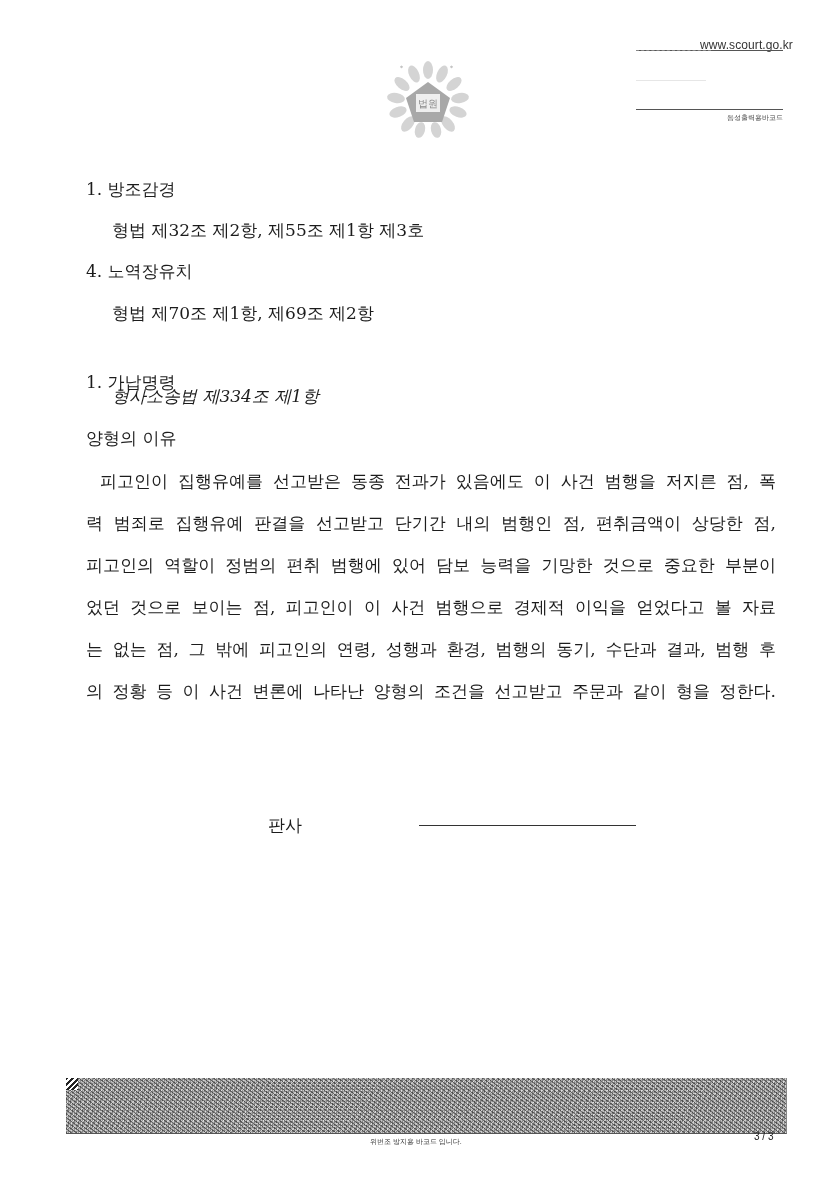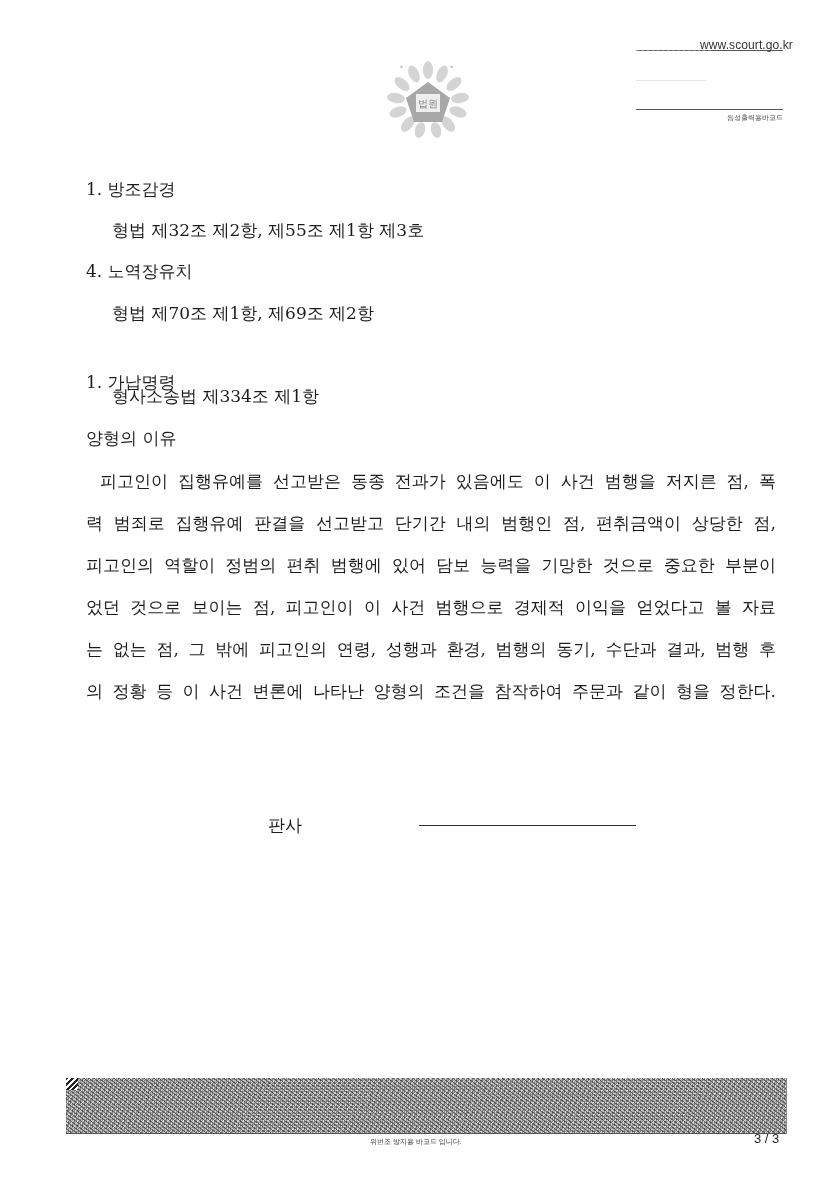--- a/index.html
+++ b/index.html
@@ -35,21 +35,21 @@
              background-color: #a9a9a9;
              background-image:
                repeating-linear-gradient(37deg, rgba(30,30,30,0.55) 0 1px, transparent 1px 3px),
                repeating-linear-gradient(-53deg, rgba(240,240,240,0.6) 0 1px, transparent 1px 4px),
                repeating-linear-gradient(90deg, rgba(60,60,60,0.35) 0 1px, transparent 1px 2px),
                repeating-linear-gradient(0deg, rgba(255,255,255,0.35) 0 1px, transparent 1px 3px);
              border-bottom: 1px solid #555; border-right: 1px solid #888; }
   .barcode-corner { left: 66px; top: 1078px; width: 12px; height: 12px;
              background: repeating-linear-gradient(135deg, #222 0 2px, #fff 2px 4px); }
   .footer-note { left: 370px; top: 1137px; font-family: "Liberation Sans", sans-serif; font-size: 7px; color: #333; }
-  .page-num { left: 754px; top: 1131px; font-family: "Liberation Sans", sans-serif; font-size: 13px; color: #222; }
+  .page-num { left: 754px; top: 1131px; font-family: "Liberation Sans", sans-serif; font-size: 10px; color: #222; }
 </style>
 </head>
 <body>
 
 <div class="abs hdr-url">www.scourt.go.kr</div>
 <div class="abs hdr-line1"></div>
 <div class="abs hdr-line1b"></div>
 <div class="abs hdr-faint"></div>
 <div class="abs hdr-line2"></div>
 <div class="abs hdr-barcode-label">음성출력용바코드</div>
@@ -79,31 +79,31 @@
   </svg>
 </div>
 
 <div class="line" style="top:179px;text-align:right;">1. 방조감경</div>
 <div class="line indent1" style="top:220px;">형법 제32조 제2항, 제55조 제1항 제3호</div>
 
 <div class="line" style="top:261px;">4. 노역장유치</div>
 <div class="line indent1" style="top:303px;">형법 제70조 제1항, 제69조 제2항</div>
 
 <div class="line" style="top:348px;margin-top:24px;">1. 가납명령</div>
-<div class="line indent1" style="top:386px;">형사소송법 제334조 제1항</div>
+<div class="line indent1" style="top:386px;font-style:italic;">형사소송법 제334조 제1항</div>
 
 <div class="line heading" style="top:428px;">양형의 이유</div>
 
 <div class="para" style="top:460px;">
   <span class="para-line first">피고인이 집행유예를 선고받은 동종 전과가 있음에도 이 사건 범행을 저지른 점, 폭</span>
   <span class="para-line">력 범죄로 집행유예 판결을 선고받고 단기간 내의 범행인 점, 편취금액이 상당한 점,</span>
   <span class="para-line">피고인의 역할이 정범의 편취 범행에 있어 담보 능력을 기망한 것으로 중요한 부분이</span>
   <span class="para-line">었던 것으로 보이는 점, 피고인이 이 사건 범행으로 경제적 이익을 얻었다고 볼 자료</span>
   <span class="para-line">는 없는 점, 그 밖에 피고인의 연령, 성행과 환경, 범행의 동기, 수단과 결과, 범행 후</span>
-  <span class="para-line">의 정황 등 이 사건 변론에 나타난 양형의 조건을 참작하여 주문과 같이 형을 정한다.</span>
+  <span class="para-line">의 정황 등 이 사건 변론에 나타난 양형의 조건을 선고받고 주문과 같이 형을 정한다.</span>
 </div>
 
 <div class="abs judge-label">판사</div>
 <div class="abs judge-line"></div>
 
 <div class="abs barcode"></div>
 <div class="abs barcode-corner"></div>
 <div class="abs footer-note">위변조 방지용 바코드 입니다.</div>
 <div class="abs page-num">3 / 3</div>
 

